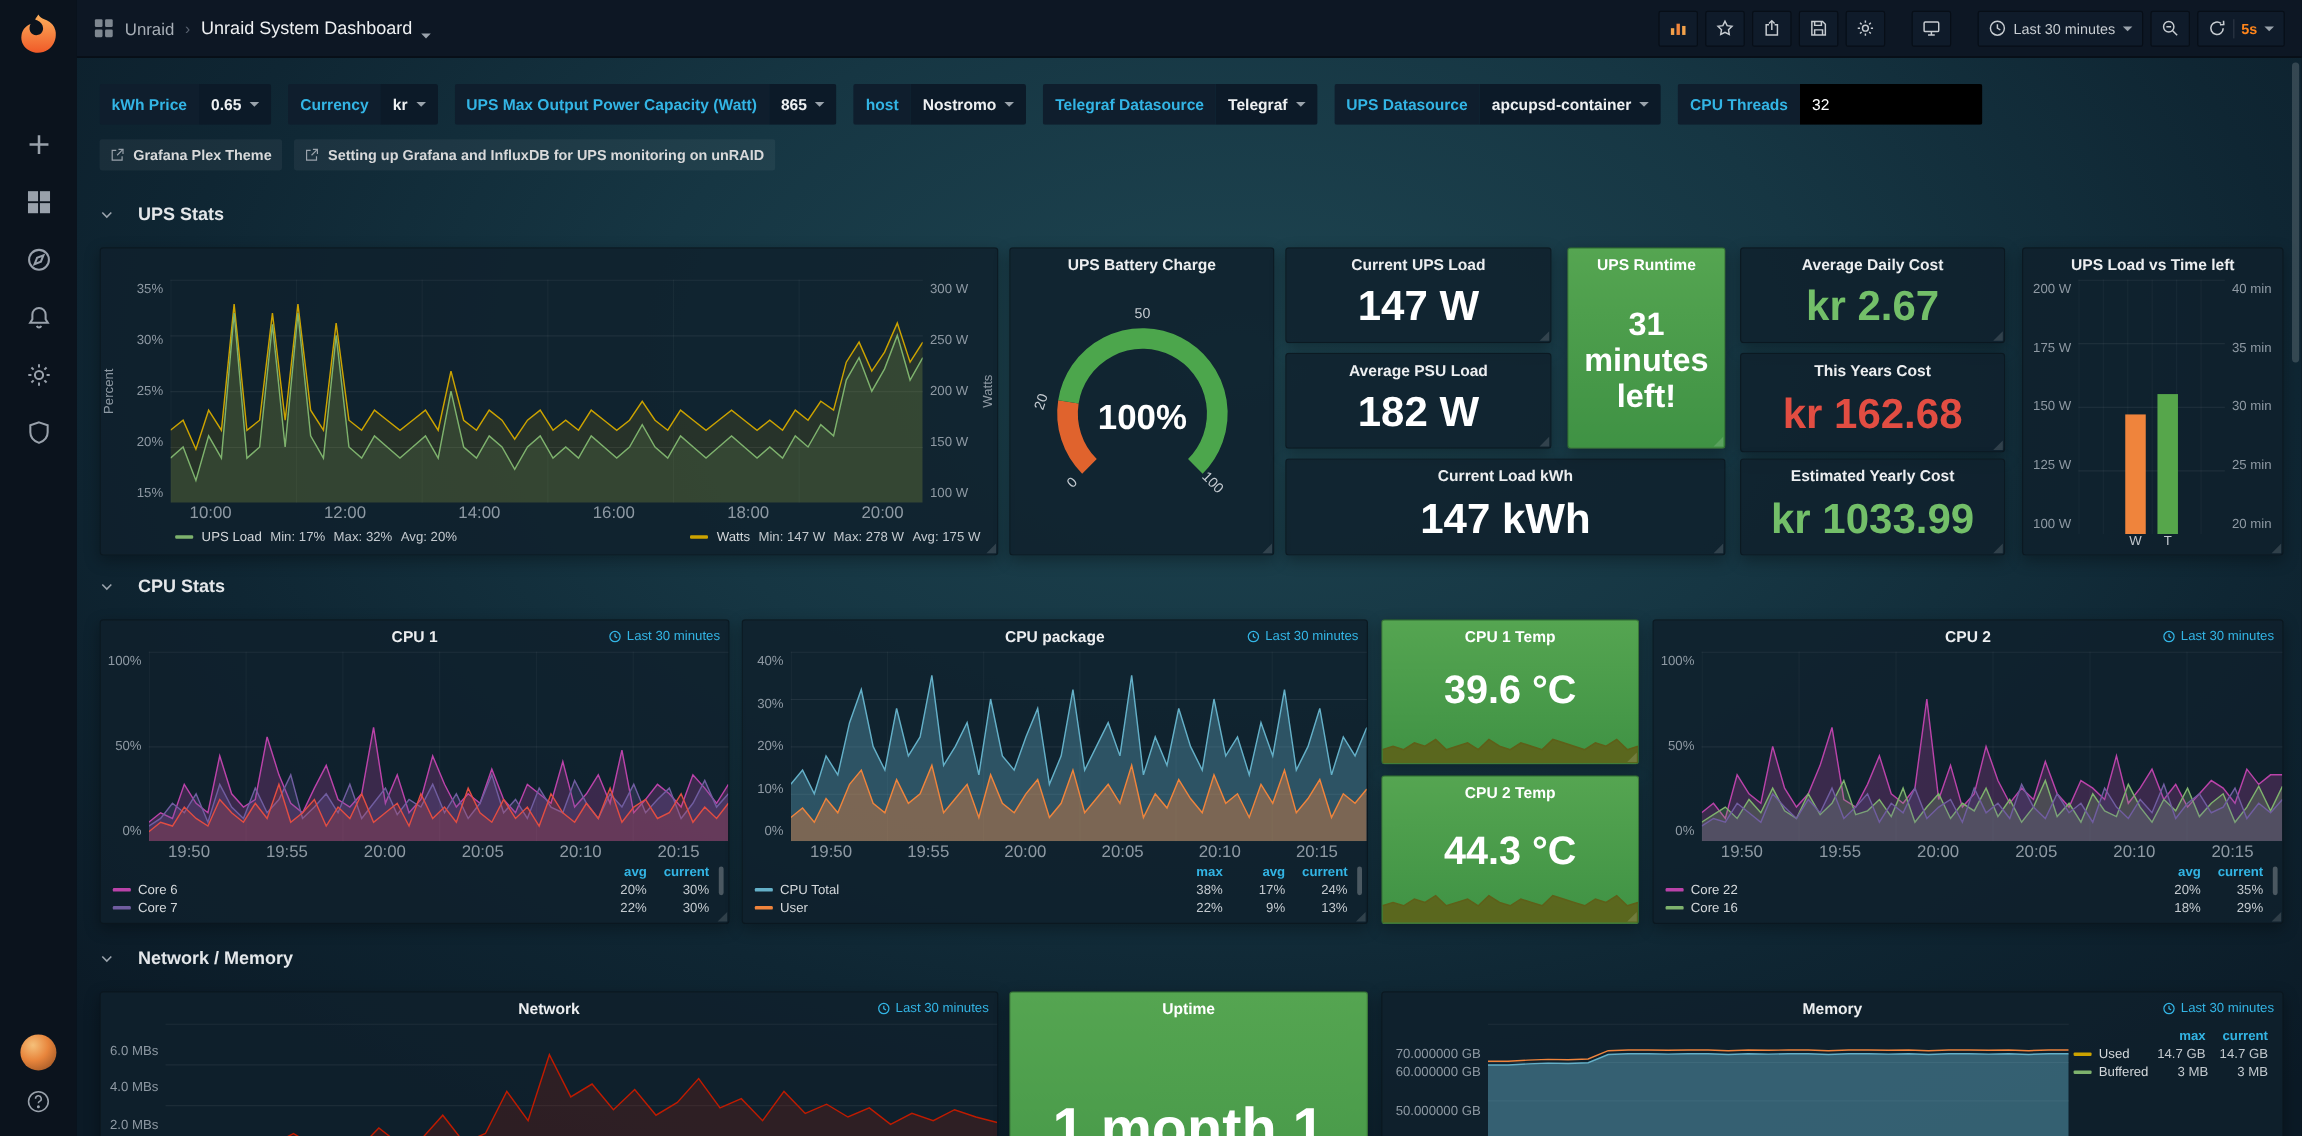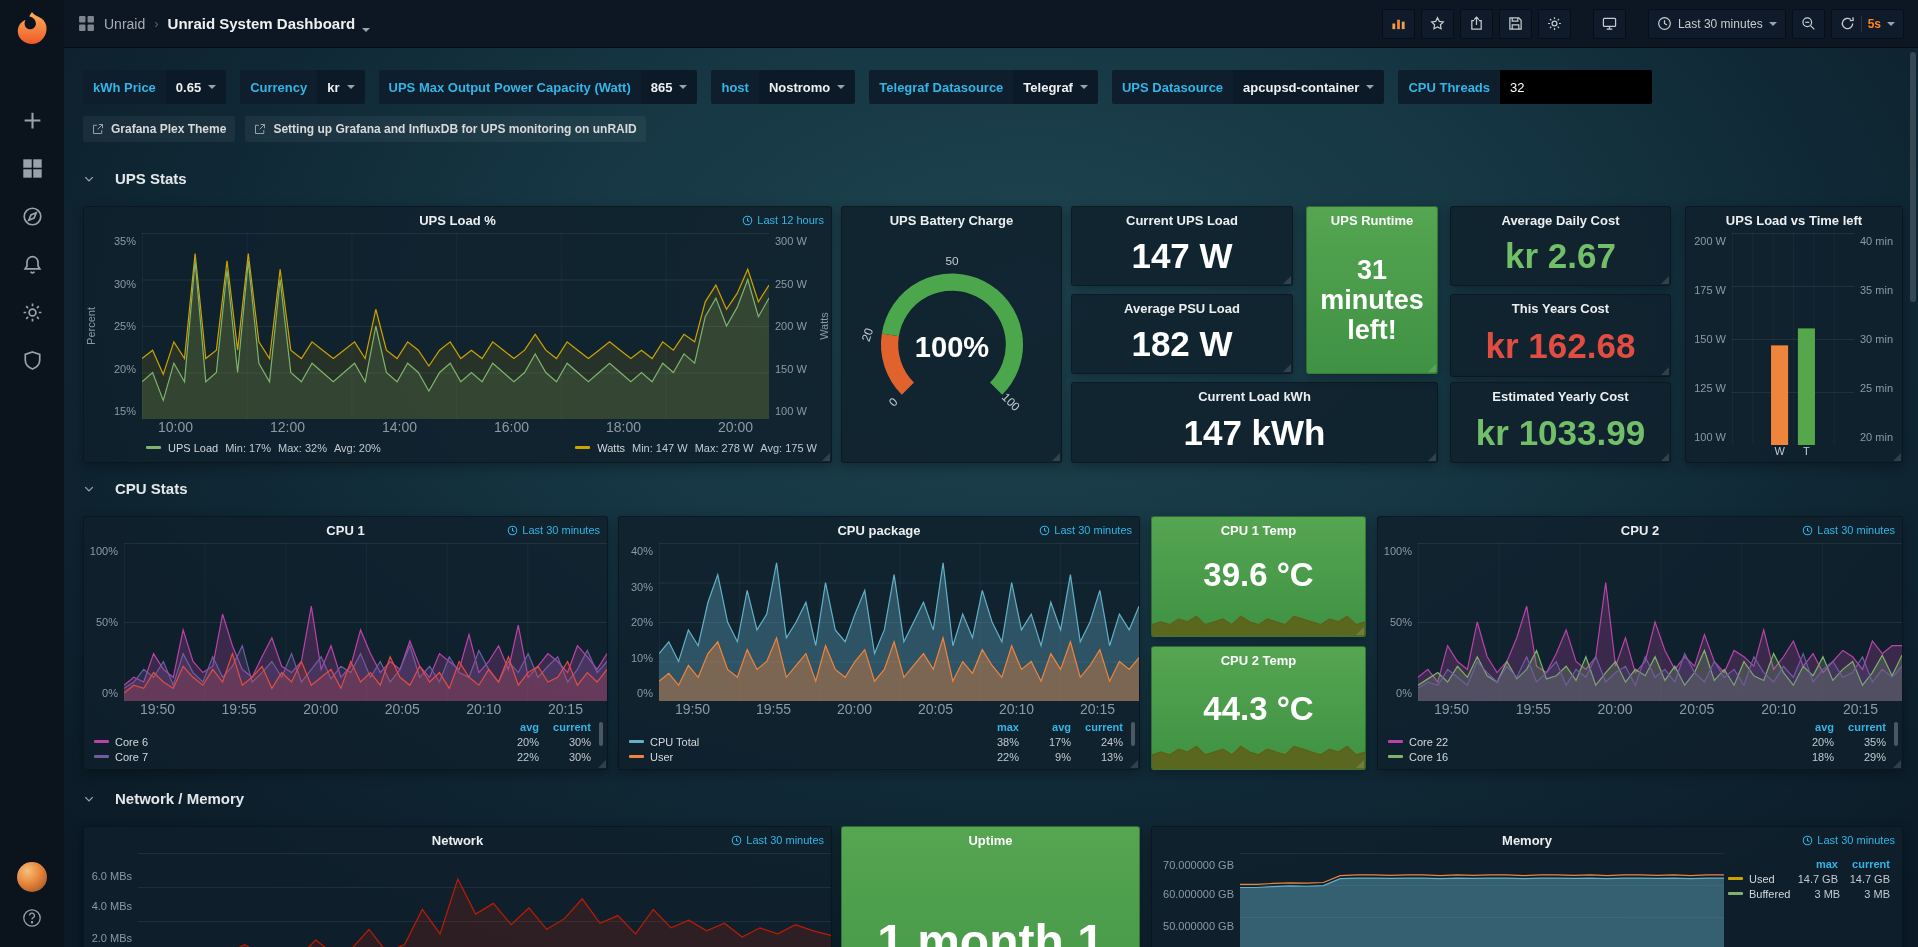--- a/index.html
+++ b/index.html
@@ -14,21 +14,21 @@
 .avatar{width:30px;height:30px;border-radius:50%;background:radial-gradient(circle at 35% 30%,#f5c07a 0%,#e8853c 45%,#8c4a1f 100%);margin-bottom:16px;border:none}
 .help-btn{color:#99a1ab;background:none;border:none;margin-bottom:6px}
 .help-btn svg{width:20px;height:20px}
 
 .topbar{position:absolute;left:64px;right:0;top:0;height:48px;background:#0d1724;border-bottom:1px solid #060b12;display:flex;align-items:center;padding:0 14px;z-index:20}
 .crumb{display:flex;align-items:center;gap:9px}
 .apps-btn{background:none;border:none;color:#7e8790;display:flex}
 .apps-btn svg{width:17px;height:17px}
 .crumb .org{color:#a7aeb6;font-size:14px}
 .crumb .sep{color:#596270;font-size:13px}
-.crumb .dash-title{color:#eef0f2;font-size:15px;font-weight:700;background:none;border:none;display:flex;align-items:flex-end;gap:7px}
+.crumb .dash-title{color:#eef0f2;font-size:15px;font-weight:400;background:none;border:none;display:flex;align-items:flex-end;gap:7px}
 .caret{width:0;height:0;border-left:4px solid transparent;border-right:4px solid transparent;border-top:4px solid #9aa3ac;display:inline-block}
 .tb-right{margin-left:auto;display:flex;align-items:center;gap:6px}
 .tbtn{height:30px;background:#0f1b2a;border:1px solid #070e17;border-radius:2px;color:#c7ccd1;display:flex;align-items:center;gap:6px;padding:0 8px;font-size:12px}
 .tbtn svg{width:15px;height:15px}
 .tb-gap{width:10px}
 .refint{color:#ff851b;font-weight:700}
 .vdiv{width:1px;height:16px;background:rgba(255,255,255,.12)}
 
 .main{position:absolute;left:64px;top:48px;width:1854px;height:899px;overflow:hidden;
 background:radial-gradient(1300px 820px at 52% 28%,#1e4551 0%,#163643 38%,#0f2633 68%,#0b1a26 100%)}
@@ -328,30 +328,20 @@
       <span>CPU Stats</span>
     </button>
   <button class="rowhead" style="left:19px;top:742px">
       <svg viewBox="0 0 16 16" fill="none" stroke="currentColor" stroke-width="1.8">
         <path d="M3 5.5l5 5 5-5"></path>
       </svg>
       <span>Network / Memory</span>
     </button>
 
   <section class="panel" style="left:19px;top:158px;width:749px;height:257px">
-    <header class="ptitle">
-        <span>UPS Load %</span>
-      <span class="tnote">
-          <svg viewBox="0 0 16 16" fill="none" stroke="currentColor" stroke-width="1.5">
-            <circle cx="8" cy="8" r="6.2"></circle>
-            <path d="M8 4.5V8l2.6 1.6"></path>
-          </svg>
-          <span>Last 12 hours</span>
-        </span>
-    </header>
     <div class="gbody">
       <div class="prow">
         <div class="ylabrot">
             <span>Percent</span>
           </div>
         <div class="yax" style="width:44px">
           <span>35%</span>
             <span>30%</span>
             <span>25%</span>
             <span>20%</span>
@@ -759,21 +749,21 @@
           <svg viewBox="0 0 16 16" fill="none" stroke="currentColor" stroke-width="1.5">
             <circle cx="8" cy="8" r="6.2"></circle>
             <path d="M8 4.5V8l2.6 1.6"></path>
           </svg>
           <span>Last 30 minutes</span>
         </span>
     </header>
     <div class="gbody">
       <div class="prow">
         <div class="yaxabs" style="width:88px">
-          <span style="top:6px">70.000000 GB</span>
+          <span style="top:20px">70.000000 GB</span>
           <span style="top:35px">60.000000 GB</span>
           <span style="top:67px">50.000000 GB</span>
         </div>
         <div class="plot gridpx32">
             <svg viewBox="0 0 100 100" preserveAspectRatio="none">
               <path d="M0.00,15.07 L3.45,15.07 L6.90,14.66 L10.34,14.38 L13.79,14.52 L17.24,14.25 L20.69,11.23 L24.14,10.96 L27.59,10.96 L31.03,11.10 L34.48,10.96 L37.93,10.96 L41.38,11.23 L44.83,10.96 L48.28,11.10 L51.72,10.96 L55.17,10.96 L58.62,11.23 L62.07,10.96 L65.52,10.96 L68.97,11.10 L72.41,10.96 L75.86,11.23 L79.31,10.96 L82.76,10.96 L86.21,11.10 L89.66,10.96 L93.10,11.23 L96.55,10.96 L100.00,10.96 L100,100 L0,100 Z" fill="#64b0c8" fill-opacity="0.45"></path>
               <path d="M0.00,15.07 L3.45,15.07 L6.90,14.66 L10.34,14.38 L13.79,14.52 L17.24,14.25 L20.69,11.23 L24.14,10.96 L27.59,10.96 L31.03,11.10 L34.48,10.96 L37.93,10.96 L41.38,11.23 L44.83,10.96 L48.28,11.10 L51.72,10.96 L55.17,10.96 L58.62,11.23 L62.07,10.96 L65.52,10.96 L68.97,11.10 L72.41,10.96 L75.86,11.23 L79.31,10.96 L82.76,10.96 L86.21,11.10 L89.66,10.96 L93.10,11.23 L96.55,10.96 L100.00,10.96 " fill="none" stroke="#64b0c8" stroke-width="1.2" vector-effect="non-scaling-stroke"></path>
               <path d="M0.00,13.70 L3.45,13.70 L6.90,13.29 L10.34,13.01 L13.79,13.15 L17.24,12.88 L20.69,9.86 L24.14,9.59 L27.59,9.59 L31.03,9.73 L34.48,9.59 L37.93,9.59 L41.38,9.86 L44.83,9.59 L48.28,9.73 L51.72,9.59 L55.17,9.59 L58.62,9.86 L62.07,9.59 L65.52,9.59 L68.97,9.73 L72.41,9.59 L75.86,9.86 L79.31,9.59 L82.76,9.59 L86.21,9.73 L89.66,9.59 L93.10,9.86 L96.55,9.59 L100.00,9.59 " fill="none" stroke="#ef843c" stroke-width="1.2" vector-effect="non-scaling-stroke"></path>
             </svg>
           </div>

